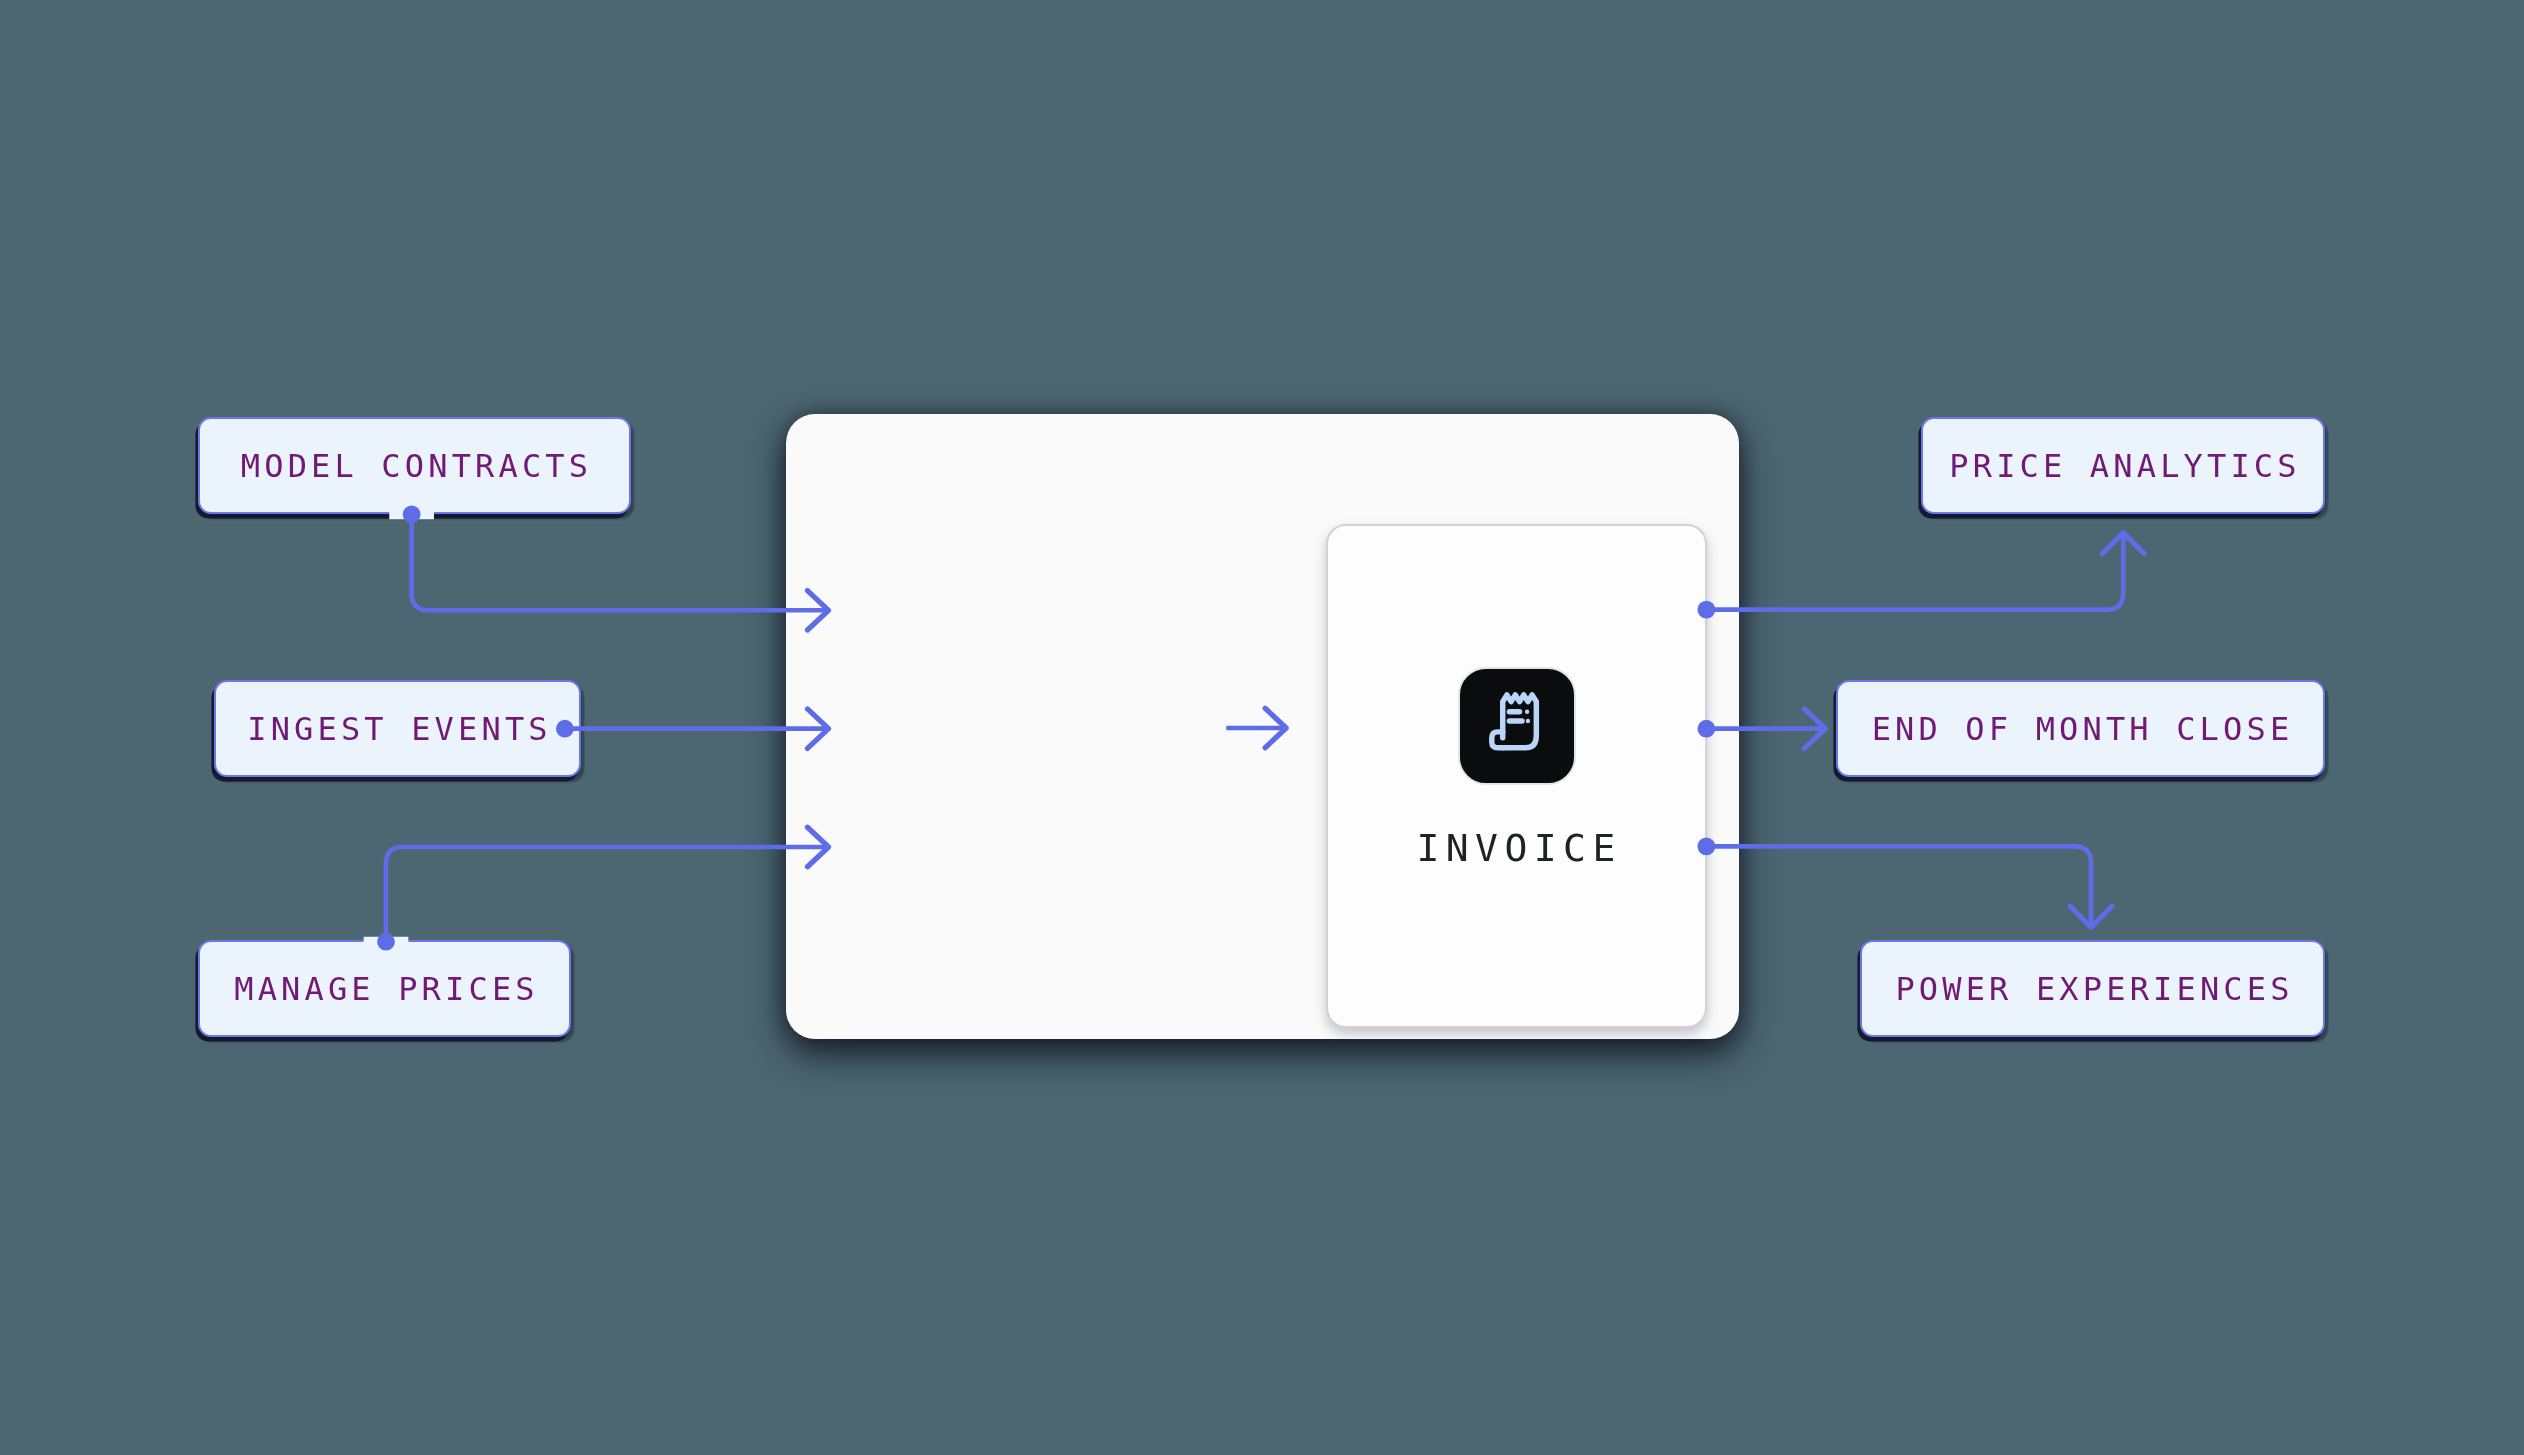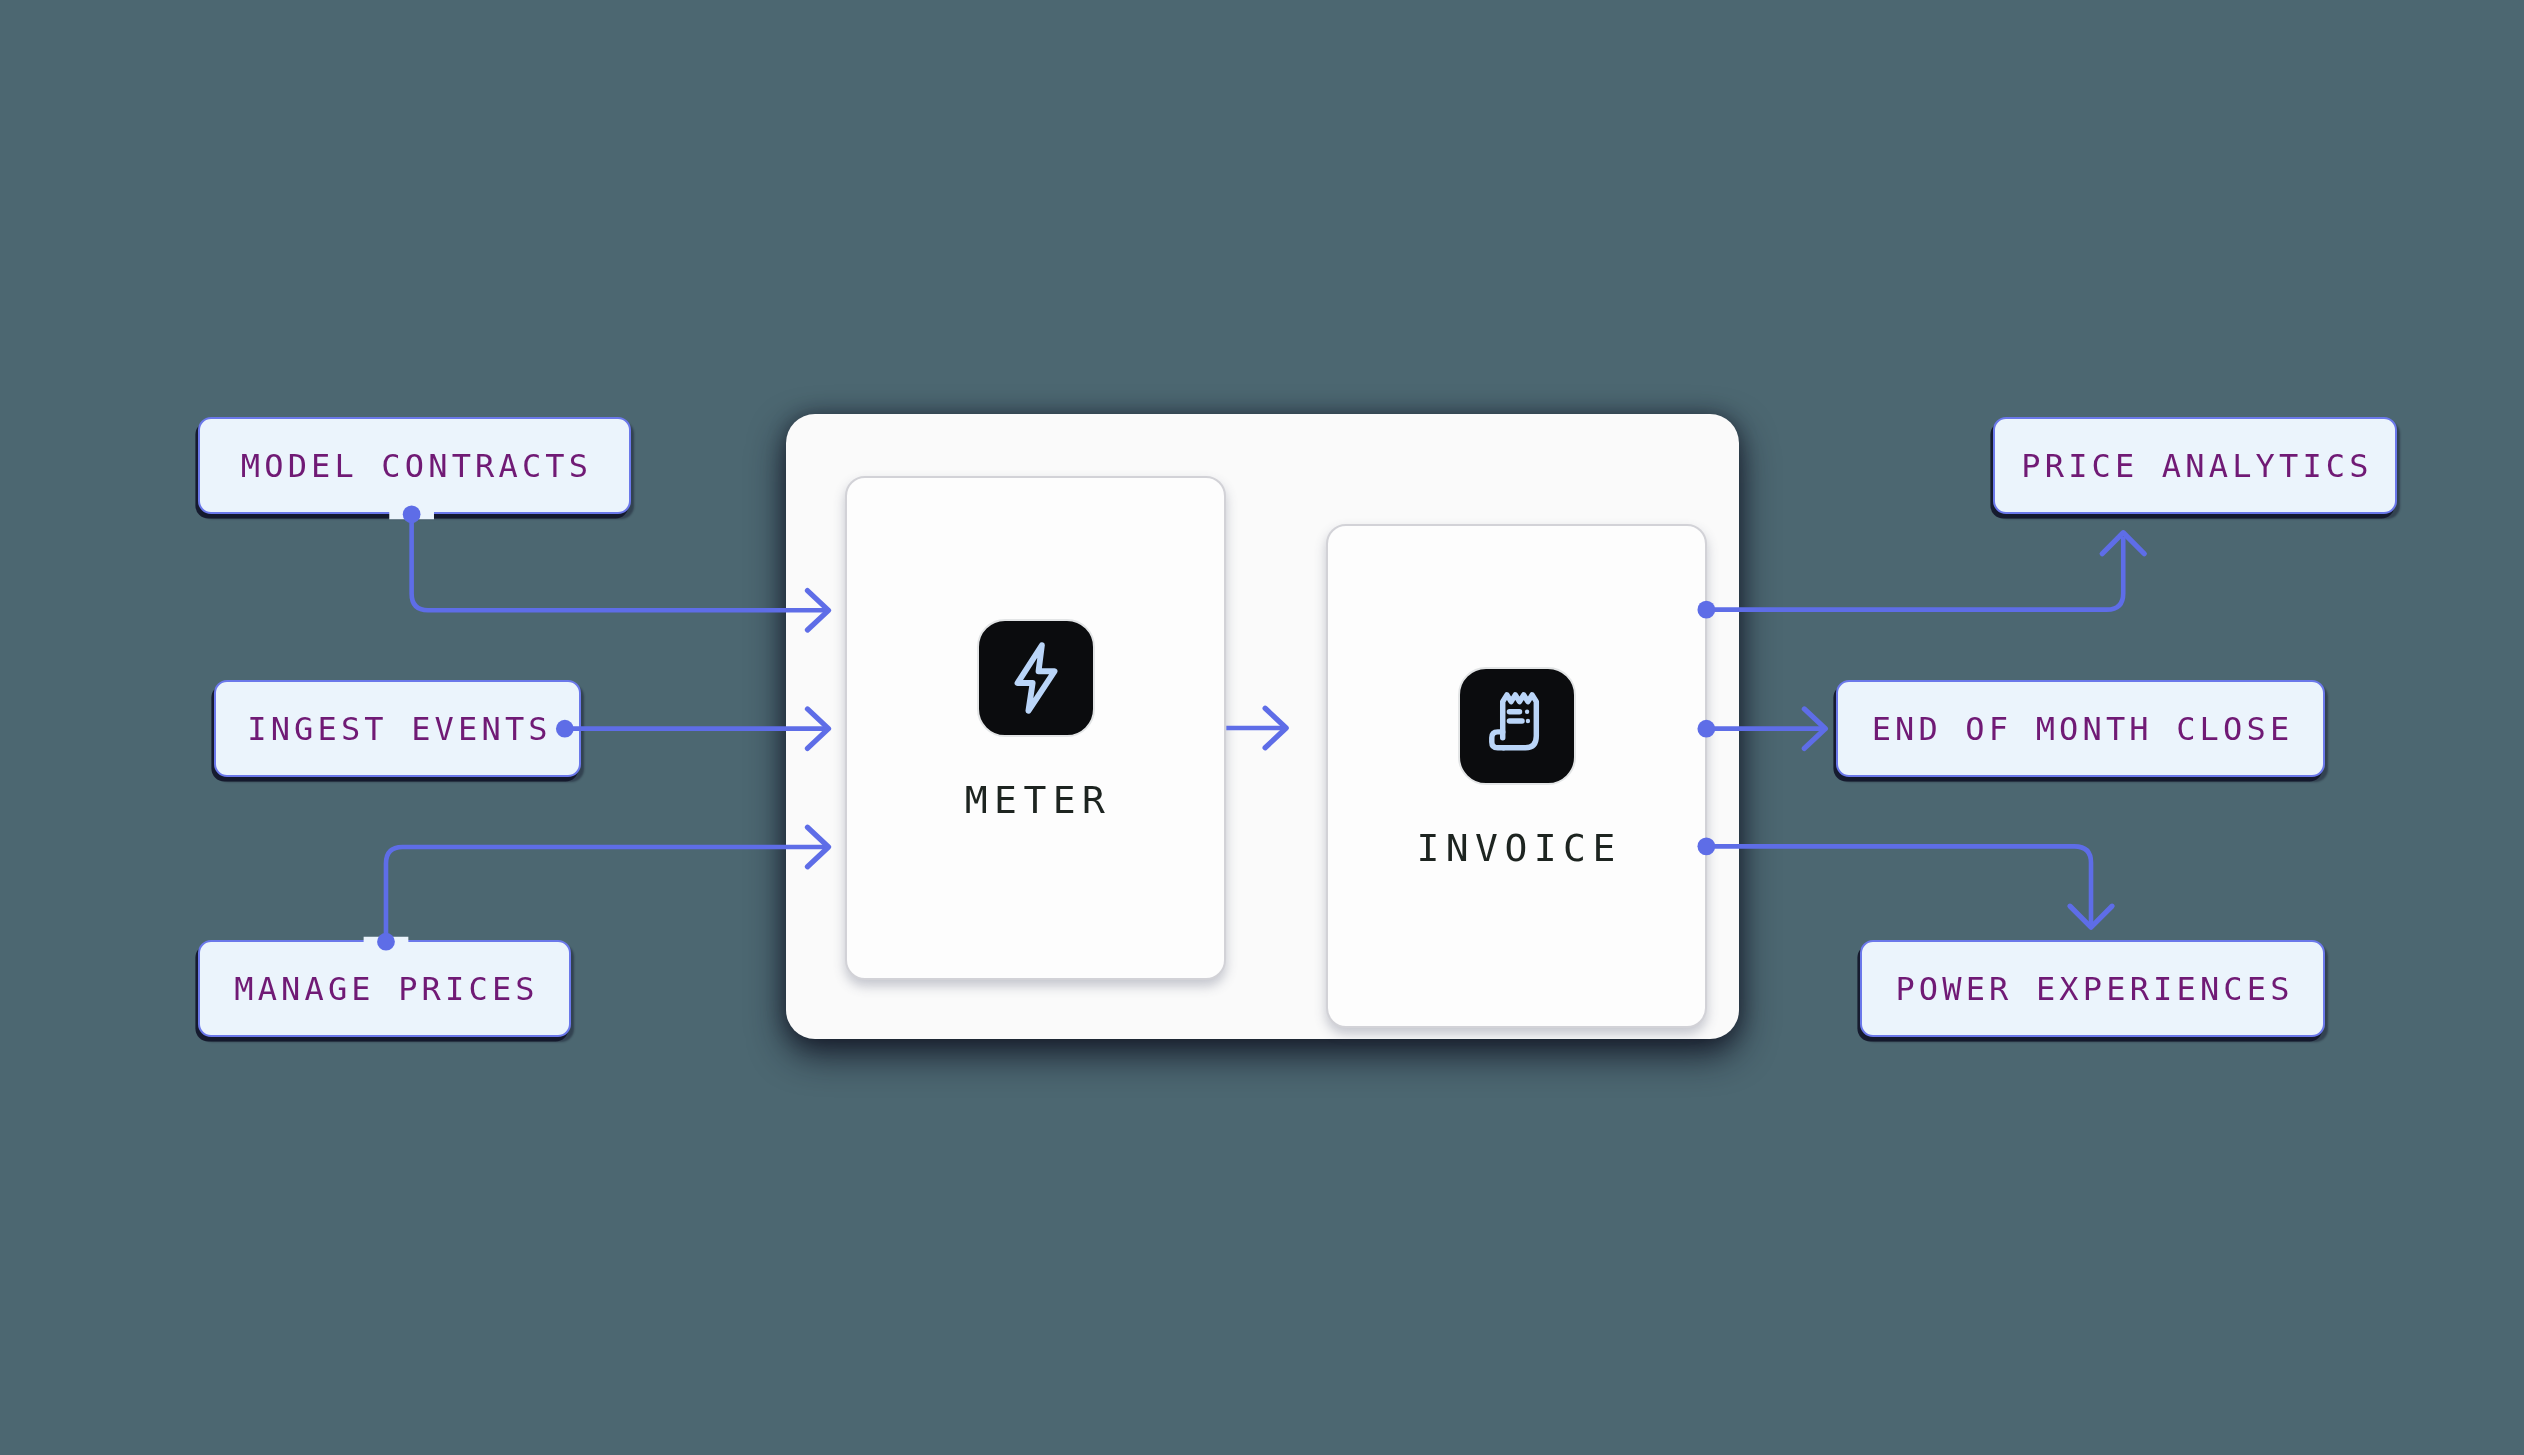--- a/index.html
+++ b/index.html
@@ -19,21 +19,21 @@
     display:flex;align-items:center;justify-content:center;
     box-shadow:-2.6px 4.6px 0 rgba(19,23,43,.95), 2.6px 4.6px 2px rgba(19,23,43,.45);
   }
   .node .lbl{
     color:#701a75;font-size:32px;letter-spacing:.13em;white-space:nowrap;
     transform:translateX(2px);
   }
   .n-model  {left:198px;  top:417px;  width:433px; height:97px;}
   .n-ingest {left:214px;  top:680px; width:367px; height:97px;}
   .n-manage {left:198px;  top:940px; width:373px; height:97px;text-align:center;}
-  .n-price  {left:1993px; top:417px;  width:404px; height:97px;}
+  .n-price  {left:1921px; top:417px;  width:404px; height:97px;}
   .n-end    {left:1836px; top:680px; width:489px; height:97px;}
   .n-power  {left:1860px; top:940px; width:465px; height:97px;}
 
   
   .big-card{
     position:absolute;left:786px;top:414px;width:953px;height:625px;
     background:#fafafa;border-radius:29px;
     box-shadow:0 14.5px 36px rgba(14,17,32,.85), 0 0 18.4px rgba(14,17,32,.4);
   }
   .inner-card{
@@ -62,28 +62,20 @@
   .connectors path.head{stroke-width:8;stroke-linecap:round;stroke-linejoin:round;}
   .connectors path.notch{stroke:#ebf4fc;stroke-width:15;}
   .connectors circle{fill:#5e6de7;}
 </style>
 </head>
 <body>
 
 <div class="stage">
 
   <div class="big-card">
-    <div class="inner-card ic-meter">
-      <div class="icon-tile">
-        <svg viewBox="0 0 100 100">
-          <polygon points="57,11 28,56 46,56 41,89 72,42 53,42" fill="none" stroke="#bad5f8" stroke-width="7" stroke-linejoin="round" stroke-linecap="round"></polygon>
-        </svg>
-      </div>
-      <div class="inner-lbl">METER</div>
-    </div>
     <div class="inner-card ic-invoice">
       <div class="icon-tile">
         <svg viewBox="0 0 100 100" fill="none" stroke="#bad5f8" stroke-width="6.5" stroke-linecap="round" stroke-linejoin="round">
           <path d="M33,64 V21 l5,-8 5,8 5,-8 5,8 5,-8 5,8 5,-8 5,8 V62 Q73,76 60,76 L34,76"></path>
           <path d="M33,57 H27 Q20,57 20,64 V69 Q20,76 27,76 H34"></path>
           <path d="M41,33 H53"></path>
           <path d="M41,44 H56"></path>
           <circle cx="62" cy="33" r="2.6" fill="#bad5f8" stroke="none"></circle>
           <circle cx="63" cy="44" r="2.6" fill="#bad5f8" stroke="none"></circle>
         </svg>

